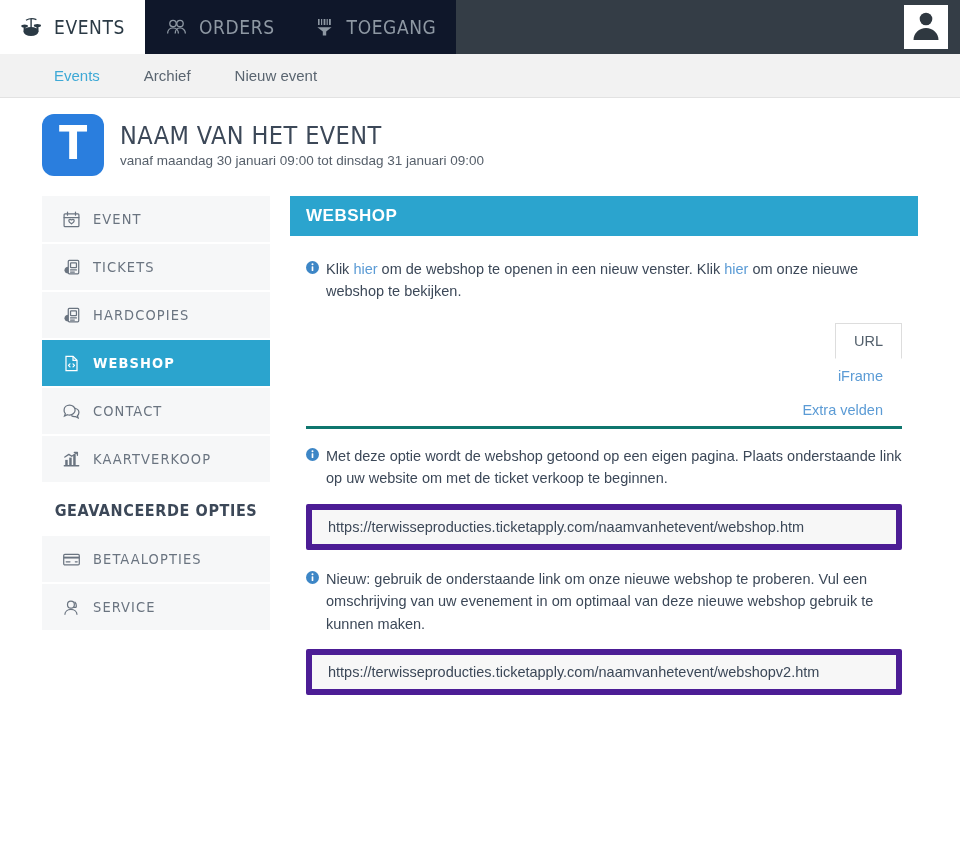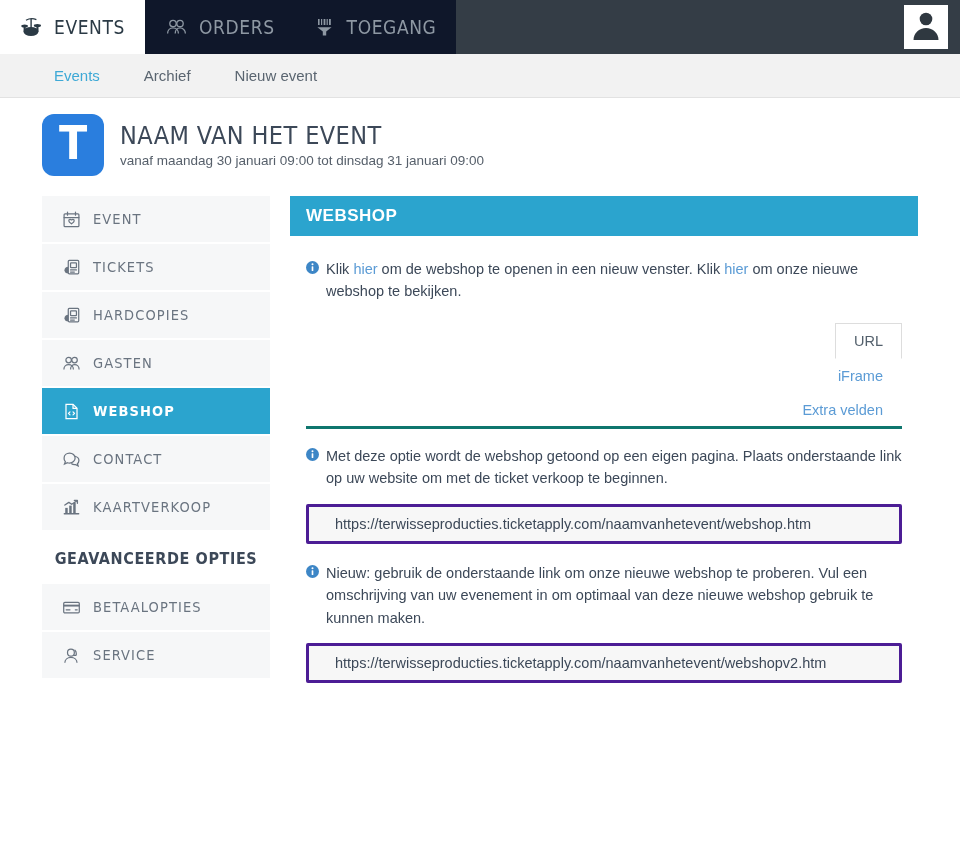--- a/index.html
+++ b/index.html
@@ -194,26 +194,26 @@
     background: #ffffff;
     border-color: #dddddd;
     border-bottom: 1px solid #ffffff;
   }
 
   .tab-content { padding-top: 16px; }
   .url-input {
     display: block;
     width: 100%;
     margin-top: 14px;
-    padding: 9px 26px;
+    padding: 9px 16px;
     font-size: 14.5px;
     font-family: "Liberation Sans", sans-serif;
     color: #3c4858;
     background: #f7f7f7;
-    border: 3px solid #4c1d95;
+    border: 6px solid #4c1d95;
     border-radius: 2px;
     outline: none;
   }
   .gap { height: 18px; }
 </style>
 </head>
 <body>
 
 <div class="topnav">
 
@@ -318,31 +318,20 @@
         <svg width="19" height="19" viewBox="0 0 20 20" fill="none" stroke="currentColor" stroke-width="1.3">
           <rect x="6.6" y="2.6" width="11" height="14" rx="1"></rect>
           <rect x="9" y="5.2" width="6.2" height="5" rx="0.6"></rect>
           <path d="M9 12.6h6.2M9 14.8h4" stroke-linecap="round"></path>
           <path d="M6.6 9.2c-2.4 0-4 1.5-4 3.6 0 2 1.6 3.5 4 3.5" fill="currentColor" stroke="none"></path>
         </svg>
       </span>
       <span class="side-label">HARDCOPIES</span>
     </div>
 
-    <div class="side-item">
-      <span class="side-icon">
-        <svg width="19" height="19" viewBox="0 0 20 20" fill="none" stroke="currentColor" stroke-width="1.3">
-          <circle cx="7" cy="6.4" r="2.9"></circle>
-          <circle cx="13.2" cy="6.4" r="2.9"></circle>
-          <path d="M2 16.2c0-2.9 2.2-4.9 5-4.9s5 2 5 4.9"></path>
-          <path d="M9 16.2c0-2.9 2-4.9 4.4-4.9s4.6 2 4.6 4.9"></path>
-        </svg>
-      </span>
-      <span class="side-label">GASTEN</span>
-    </div>
 
     <div class="side-item active">
       <span class="side-icon">
         <svg width="19" height="19" viewBox="0 0 20 20" fill="none" stroke="currentColor" stroke-width="1.3">
           <path d="M4.2 2.4h7.4l4.2 4.2v11H4.2z"></path>
           <path d="M11.6 2.4v4.2h4.2"></path>
           <path d="M8.4 10.4 6.8 12l1.6 1.6M11.6 10.4 13.2 12l-1.6 1.6" stroke-linecap="round" stroke-linejoin="round"></path>
         </svg>
       </span>
       <span class="side-label">WEBSHOP</span>

